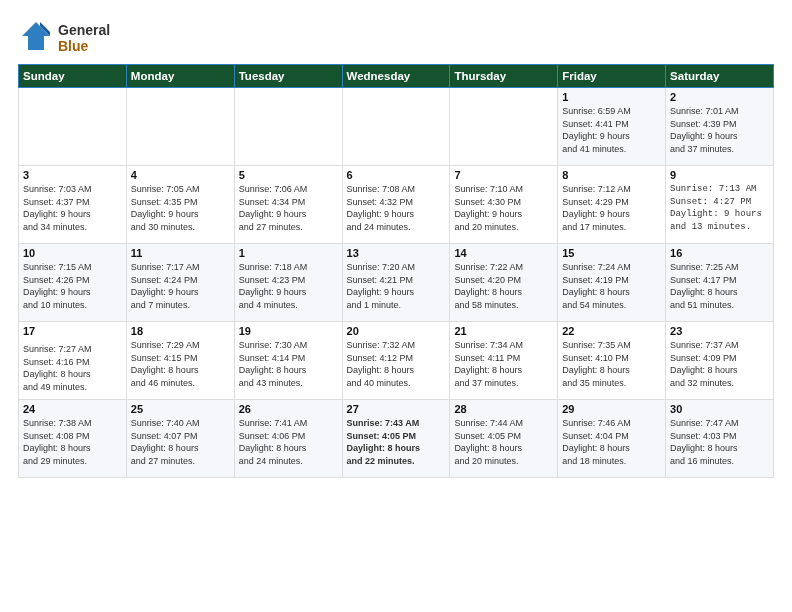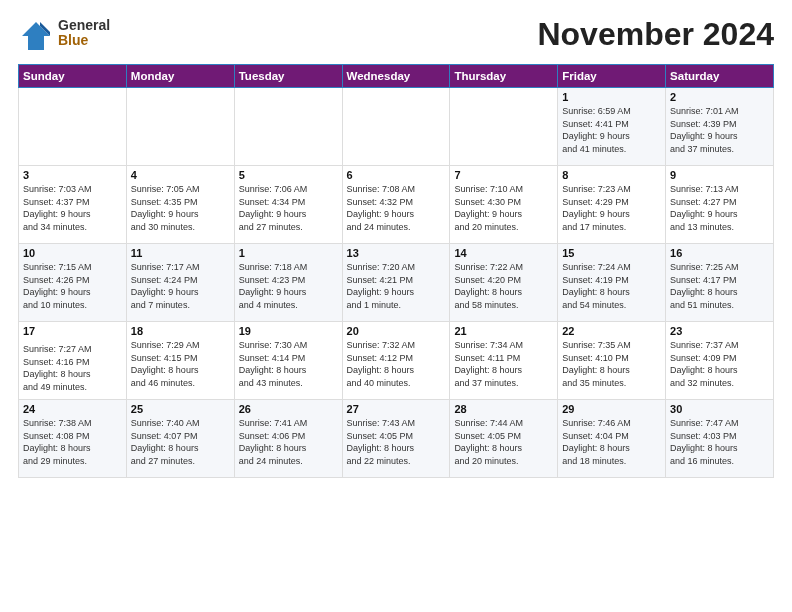--- a/index.html
+++ b/index.html
@@ -16,21 +16,21 @@
       padding: 18px 18px 10px 18px;
     }
     .header {
       display: flex;
       justify-content: space-between;
       align-items: flex-start;
       margin-bottom: 10px;
     }
     .logo {
       display: flex;
-      align-items: flex-start;
+      align-items: flex-end;
       gap: 4px;
     }
     .logo-text {
       display: flex;
       flex-direction: column;
       line-height: 1.1;
     }
     .logo-general {
       font-size: 14px;
       font-weight: bold;
@@ -58,21 +58,21 @@
       font-size: 14px;
       color: #444;
       margin-top: 2px;
     }
     table {
       width: 100%;
       border-collapse: collapse;
       table-layout: fixed;
     }
     thead th {
-      background: #701a75;
+      background: #14532d;
       color: #fff;
       font-size: 11.5px;
       font-weight: bold;
       padding: 5px 4px;
       text-align: left;
       border: 1px solid #2e7fc1;
     }
     tbody td {
       border: 1px solid #ddd;
       vertical-align: top;
@@ -114,21 +114,20 @@
         <rect width="36" height="36" fill="white"></rect>
         <polygon points="18,4 32,18 26,18 26,32 10,32 10,18 4,18" fill="#2e7fc1"></polygon>
         <polygon points="22,4 32,14 32,18 22,8" fill="#1a5a9a"></polygon>
       </svg>
       <div class="logo-text">
         <span class="logo-general">General</span>
         <span class="logo-blue">Blue</span>
       </div>
     </div>
     <div class="title-block">
-      <div class="month-title">November 2024</div>
     </div>
   </div>
 
   <table>
     <thead>
       <tr>
       <th>Sunday</th>
           <th>Monday</th>
           <th>Tuesday</th>
           <th>Wednesday</th>
@@ -190,28 +189,28 @@
           </td>
           <td>
             <span class="day-number">7</span>
             <div class="day-info" style="white-space: pre-line;">Sunrise: 7:10 AM
 Sunset: 4:30 PM
 Daylight: 9 hours
 and 20 minutes.</div>
           </td>
           <td>
             <span class="day-number">8</span>
-            <div class="day-info" style="white-space: pre-line;">Sunrise: 7:23 AM
+            <div class="day-info" style="white-space: pre-line;">Sunrise: 7:12 AM
 Sunset: 4:29 PM
 Daylight: 9 hours
 and 17 minutes.</div>
           </td>
           <td>
             <span class="day-number">9</span>
-            <div class="day-info" style="white-space: pre-line;">Sunrise: 7:13 AM
+            <div class="day-info" style="white-space: pre-line; font-family: Liberation Mono, monospace;">Sunrise: 7:13 AM
 Sunset: 4:27 PM
 Daylight: 9 hours
 and 13 minutes.</div>
           </td>
         </tr>
         <tr>
           <td>
             <span class="day-number">10</span>
             <div class="day-info" style="white-space: pre-line;">Sunrise: 7:15 AM
 Sunset: 4:26 PM
@@ -329,21 +328,21 @@
           </td>
           <td>
             <span class="day-number">26</span>
             <div class="day-info" style="white-space: pre-line;">Sunrise: 7:41 AM
 Sunset: 4:06 PM
 Daylight: 8 hours
 and 24 minutes.</div>
           </td>
           <td>
             <span class="day-number">27</span>
-            <div class="day-info" style="white-space: pre-line;">Sunrise: 7:43 AM
+            <div class="day-info" style="white-space: pre-line; font-weight: bold;">Sunrise: 7:43 AM
 Sunset: 4:05 PM
 Daylight: 8 hours
 and 22 minutes.</div>
           </td>
           <td>
             <span class="day-number">28</span>
             <div class="day-info" style="white-space: pre-line;">Sunrise: 7:44 AM
 Sunset: 4:05 PM
 Daylight: 8 hours
 and 20 minutes.</div>

